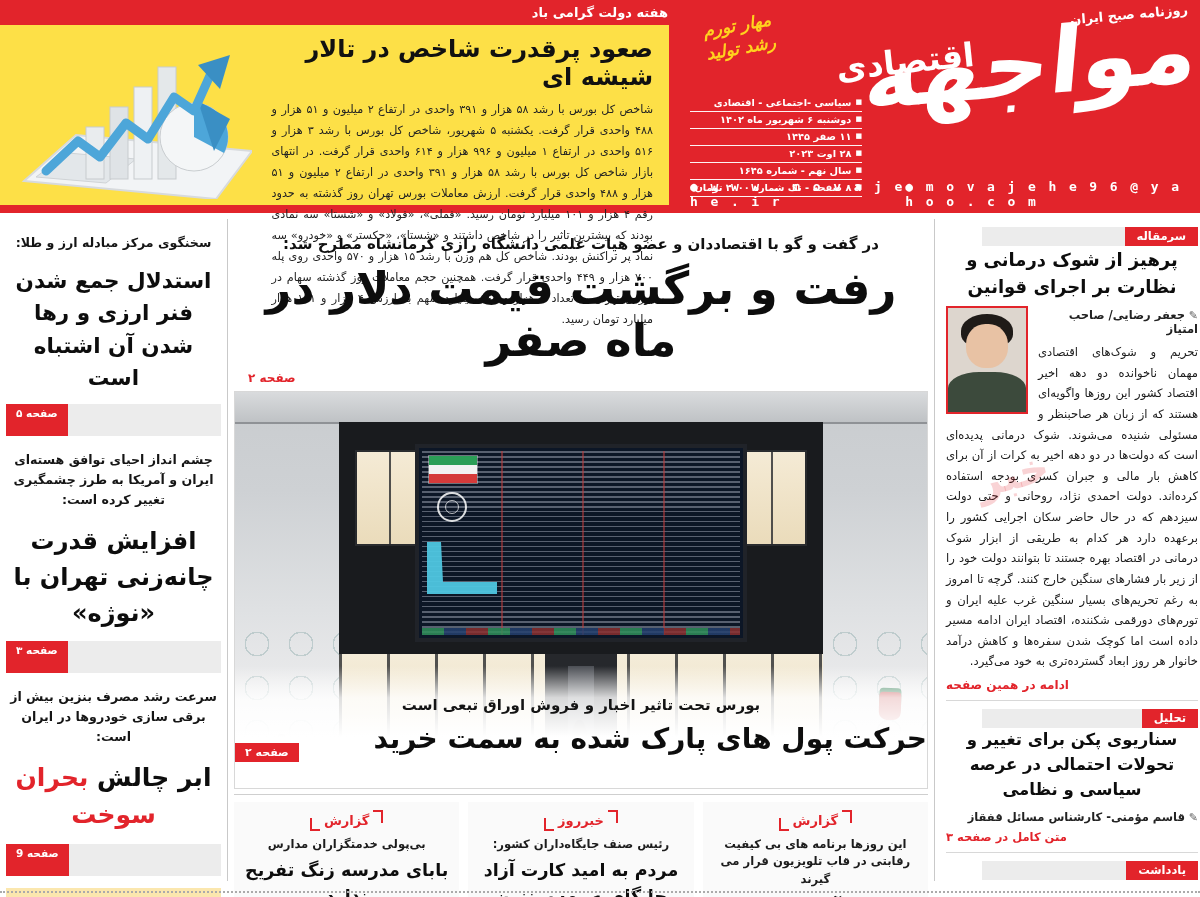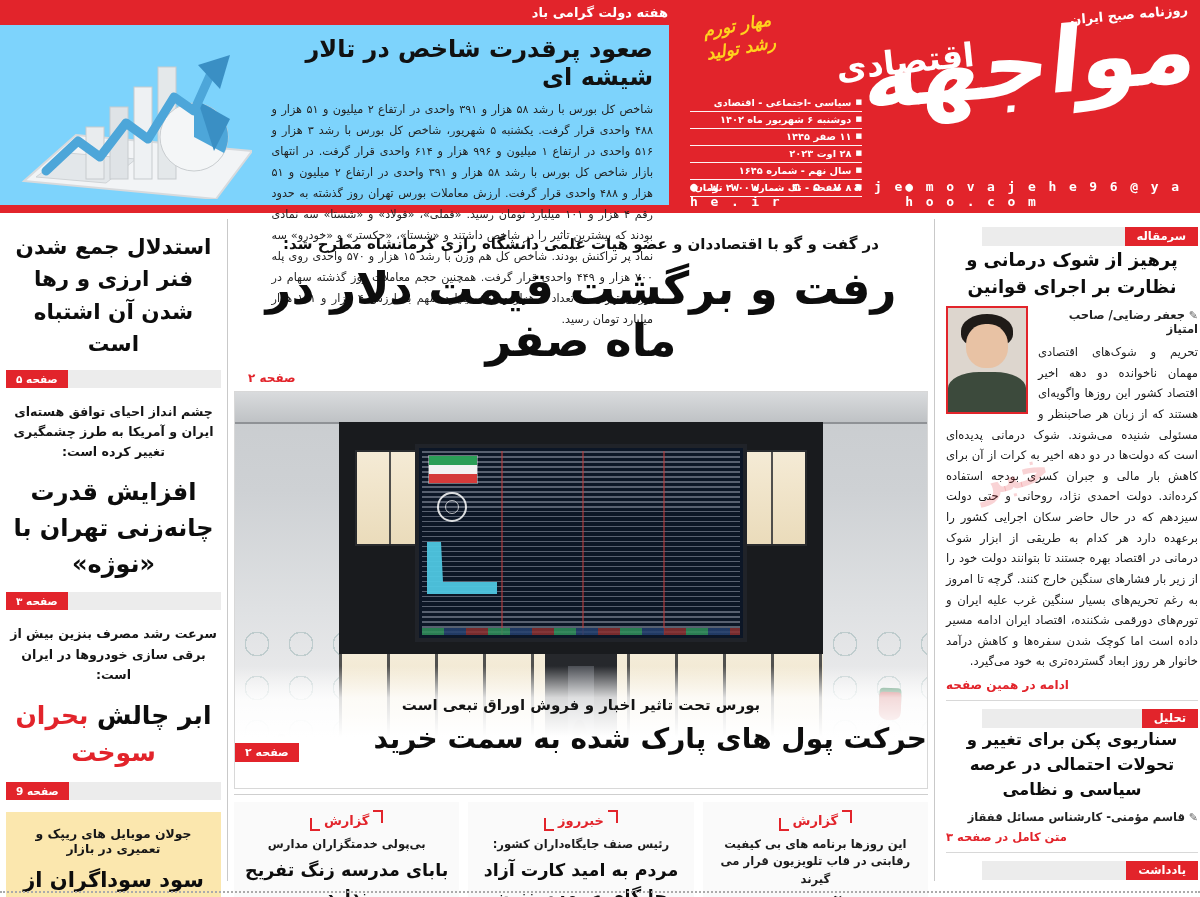--- a/index.html
+++ b/index.html
@@ -4,21 +4,21 @@
 <style>
   * { margin:0; padding:0; box-sizing:border-box; }
   html,body { background:#fff; }
   body { font-family:"DejaVu Sans", sans-serif; direction:rtl; }
   .page { position:relative; width:1200px; height:897px; background:#fff; overflow:hidden; margin:0 auto; }
 
   
   .topband { position:absolute; top:0; left:0; width:1200px; height:199px; }
   .lead-wrap { position:absolute; left:0; top:0; width:678px; height:213px; background:#e2242b; }
   .topstrip-label { position:absolute; top:0; right:10px; height:25px; line-height:25px; color:#fff; font-size:13px; font-weight:bold; }
-  .lead-card { position:absolute; top:25px; left:0; right:9px; bottom:8px; background:#7dd3fc; display:flex; }
+  .lead-card { position:absolute; top:25px; left:0; right:9px; bottom:8px; background:#fde047; display:flex; }
   .lead-txt { width:60%; padding:10px 16px 6px 4px; }
   .lead-title { font-size:24px; font-weight:bold; color:#111; margin-bottom:8px; }
   .lead-body { font-size:11.2px; line-height:1.88; text-align:justify; color:#222; }
   .lead-art { width:40%; display:flex; align-items:center; justify-content:center; }
 
   .mast { position:absolute; right:0; top:0; width:522px; height:213px; background:#e2242b; color:#fff; overflow:hidden; }
   .mast-tagline { position:absolute; top:7px; right:12px; font-size:13px; font-weight:bold; transform:rotate(-5deg); }
   .mast-logo-main { position:absolute; top:18px; right:4px; font-size:92px; font-weight:bold; line-height:1; transform:skewX(-10deg) rotate(-5deg); white-space:nowrap; }
   .mast-logo-sub { position:absolute; top:42px; left:158px; font-size:33px; font-weight:bold; transform:rotate(-6deg); }
   .mast-slogan { position:absolute; top:14px; left:26px; color:#ffd21e; font-weight:bold; font-size:17px; text-align:center; transform:rotate(-10deg); font-style:italic; line-height:1.35; }
@@ -86,21 +86,21 @@
   .box-tag { display:inline-block; position:relative; color:#e2242b; font-size:13px; font-weight:bold; padding:3px 14px; }
   .box-tag::before { content:""; position:absolute; right:0; top:0; width:8px; height:11px; border-top:2px solid #e2242b; border-right:2px solid #e2242b; }
   .box-tag::after  { content:""; position:absolute; left:0; bottom:0; width:8px; height:11px; border-bottom:2px solid #e2242b; border-left:2px solid #e2242b; }
   .box-kicker { margin:5px 8px 0; font-size:11.6px; font-weight:bold; color:#1c1c1c; line-height:1.55; }
   .box-title { margin:5px 6px 0; font-size:17.5px; font-weight:bold; color:#0d0d0d; line-height:1.45; }
 
   
   .l-kicker { margin-top:14px; text-align:center; font-size:12.6px; font-weight:bold; color:#151515; line-height:1.6; }
   .l-title { margin-top:12px; text-align:center; font-size:21.5px; font-weight:bold; color:#0d0d0d; line-height:1.5; }
   .l-title .red { color:#e2242b; }
-  .pagebar { display:flex; margin-top:10px; height:18px; }
+  .pagebar { display:flex; margin-top:10px; height:32px; }
   .pagebar .bar { flex:1; background:#ececec; }
   .pagebar .pbox { background:#e2242b; color:#fff; font-size:10.5px; font-weight:bold; padding:0 10px; line-height:18px; }
   .yellow-box { position:relative; margin-top:12px; background:#fbe7ae; padding:14px 10px 10px; height:272px; }
   .yb-kicker { text-align:center; font-size:12.4px; font-weight:bold; color:#161616; }
   .yb-title { margin-top:8px; text-align:center; font-size:21px; font-weight:bold; color:#0d0d0d; line-height:1.55; }
 
   
   .sec { border-top:1px solid #d8d8d8; padding-bottom:8px; }
   .sec:first-child { border-top:none; }
   .sec-head { display:flex; margin-top:8px; height:19px;margin-left:36px; }
@@ -189,20 +189,21 @@
         <span>● w w w . m o v a j e h e . i r</span>
         <span>● m o v a j e h e 9 6 @ y a h o o . c o m</span>
       </div>
     </div>
   </header>
 
   <div class="content">
 
     <aside class="col-left">
       <div>
+        <div class="l-kicker">سخنگوی مرکز مبادله ارز و طلا:</div>
         <div class="l-title">استدلال جمع شدن فنر ارزی و رها شدن آن اشتباه است</div>
         <div class="pagebar">
             <div class="bar"></div>
             <div class="pbox">صفحه ۵</div>
           </div>
       </div>
       <div>
         <div class="l-kicker">چشم انداز احیای توافق هسته‌ای ایران و آمریکا به طرز چشمگیری تغییر کرده است:</div>
         <div class="l-title" style="font-size:24px;">افزایش قدرت چانه‌زنی تهران با «نوژه»</div>
         <div class="pagebar">

